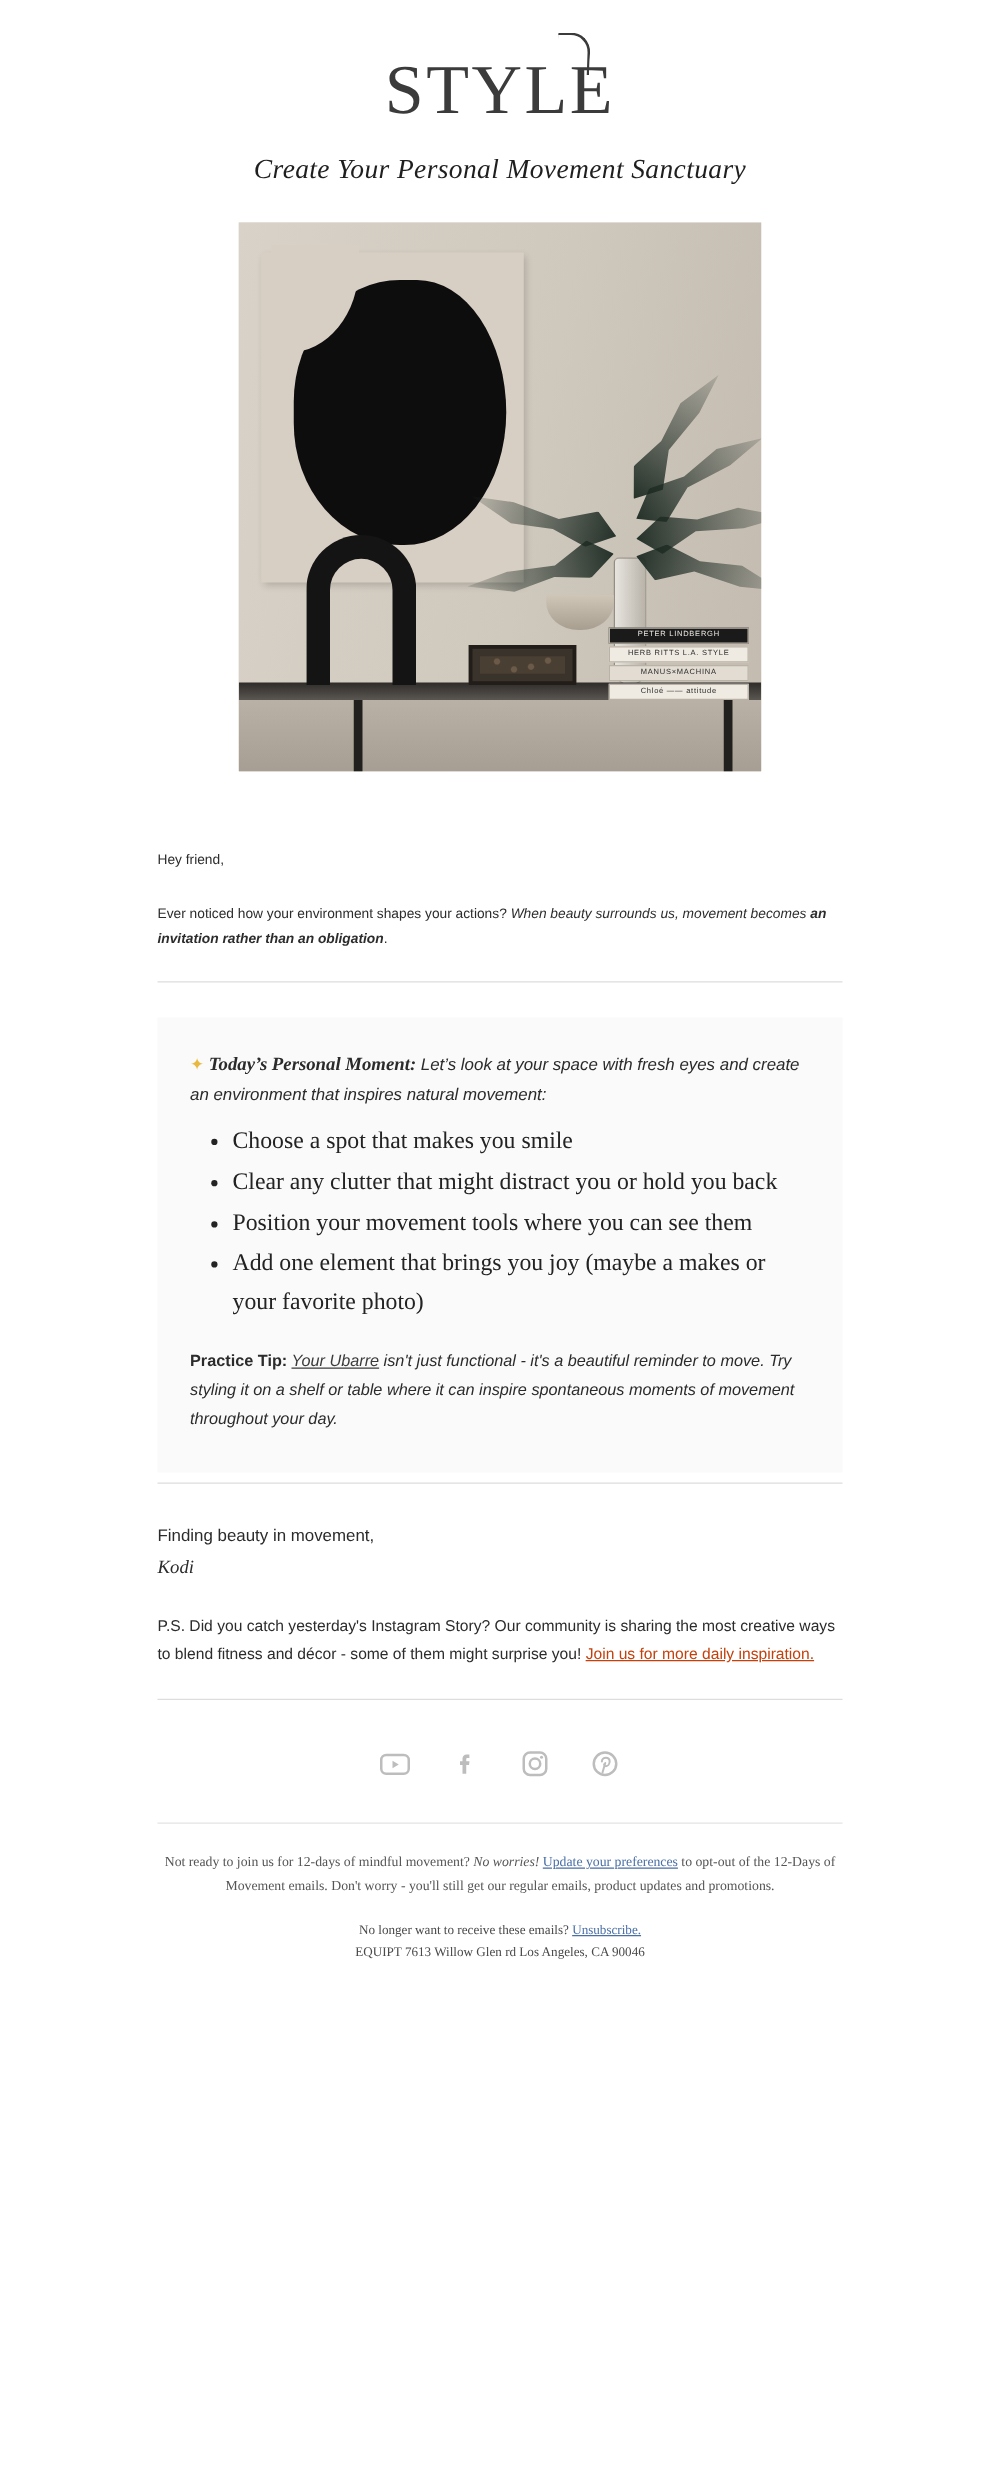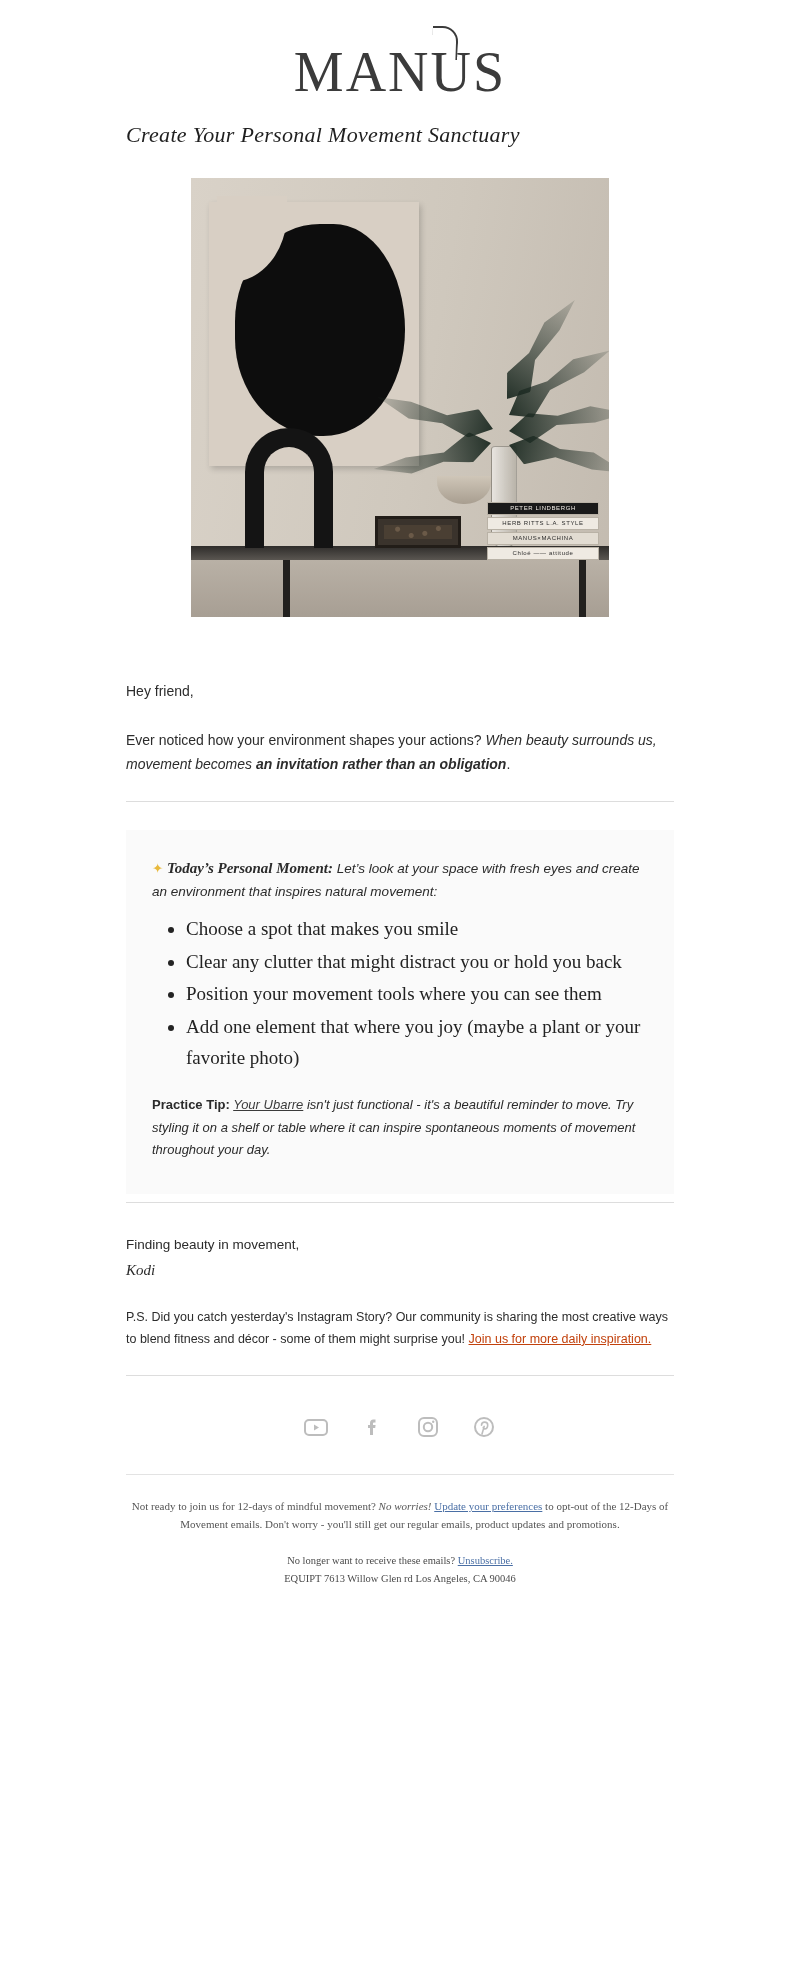--- a/index.html
+++ b/index.html
@@ -52,20 +52,21 @@
   .day-title {
     text-align: center;
     font-family: "Liberation Serif", serif;
     font-weight: bold;
     font-size: 20px;
     color: #1f1f1f;
     margin: 68px 0 0 0;
     letter-spacing: .2px;
   }
   .subtitle {
+    text-align: center;
     font-family: "Liberation Serif", serif;
     font-style: italic;
     font-size: 22px;
     color: #1f1f1f;
     margin: 22px 0 0 0;
     letter-spacing: .3px;
   }
 
   
   .hero-wrap {
@@ -195,21 +196,21 @@
       radial-gradient(circle at 20% 30%, #6b5a48 2px, transparent 3px),
       radial-gradient(circle at 60% 60%, #6b5a48 2px, transparent 3px),
       radial-gradient(circle at 80% 25%, #6b5a48 2px, transparent 3px),
       radial-gradient(circle at 40% 75%, #6b5a48 2px, transparent 3px),
       #4a3f33;
   }
 
   
   .body-copy {
     padding: 62px 0 0 0;
-    font-size: 14px;
+    font-size: 11px;
     line-height: 1.75;
     color: #2c2c2c;
   }
   .body-copy p { margin: 0 0 24px 0; }
   .body-copy .em-i { font-style: italic; }
   .body-copy .em-bi { font-style: italic; font-weight: bold; }
 
   hr.rule {
     border: none;
     border-top: 1px solid #dddddd;
@@ -304,21 +305,21 @@
   .footer .legal a { color: #4a6fa5; }
   .footer .it { font-style: italic; }
 </style>
 </head>
 <body>
 
 <div class="email-wrap">
 
   <div class="logo-block">
     <div class="logo">
-      <span>MANUS</span>
+      <span>STYLE</span>
       <span class="hook"></span>
     </div>
   </div>
 
   <div class="inner">
 
     <div class="subtitle">Create Your Personal Movement Sanctuary</div>
   </div>
 
   <div class="hero-wrap">
@@ -369,21 +370,21 @@
 
     <div class="card">
       <p class="lead">
         <span class="sparkle">✦</span>
         <span class="hdr">Today’s Personal Moment:</span><span class="it"> Let’s look at your space with fresh eyes and create an environment that inspires natural movement:</span>
       </p>
       <ul>
         <li>Choose a spot that makes you smile</li>
         <li>Clear any clutter that might distract you or hold you back</li>
         <li>Position your movement tools where you can see them</li>
-        <li>Add one element that where you joy (maybe a plant or your favorite photo)</li>
+        <li>Add one element that brings you joy (maybe a makes or your favorite photo)</li>
       </ul>
       <p class="tip">
         <b>Practice Tip:</b>
         <a href="#">Your Ubarre</a><span> isn't just functional - it's a beautiful reminder to move. Try styling it on a shelf or table where it can inspire spontaneous moments of movement throughout your day.</span>
       </p>
     </div>
 
     <hr class="rule">
 
     <div class="community">

